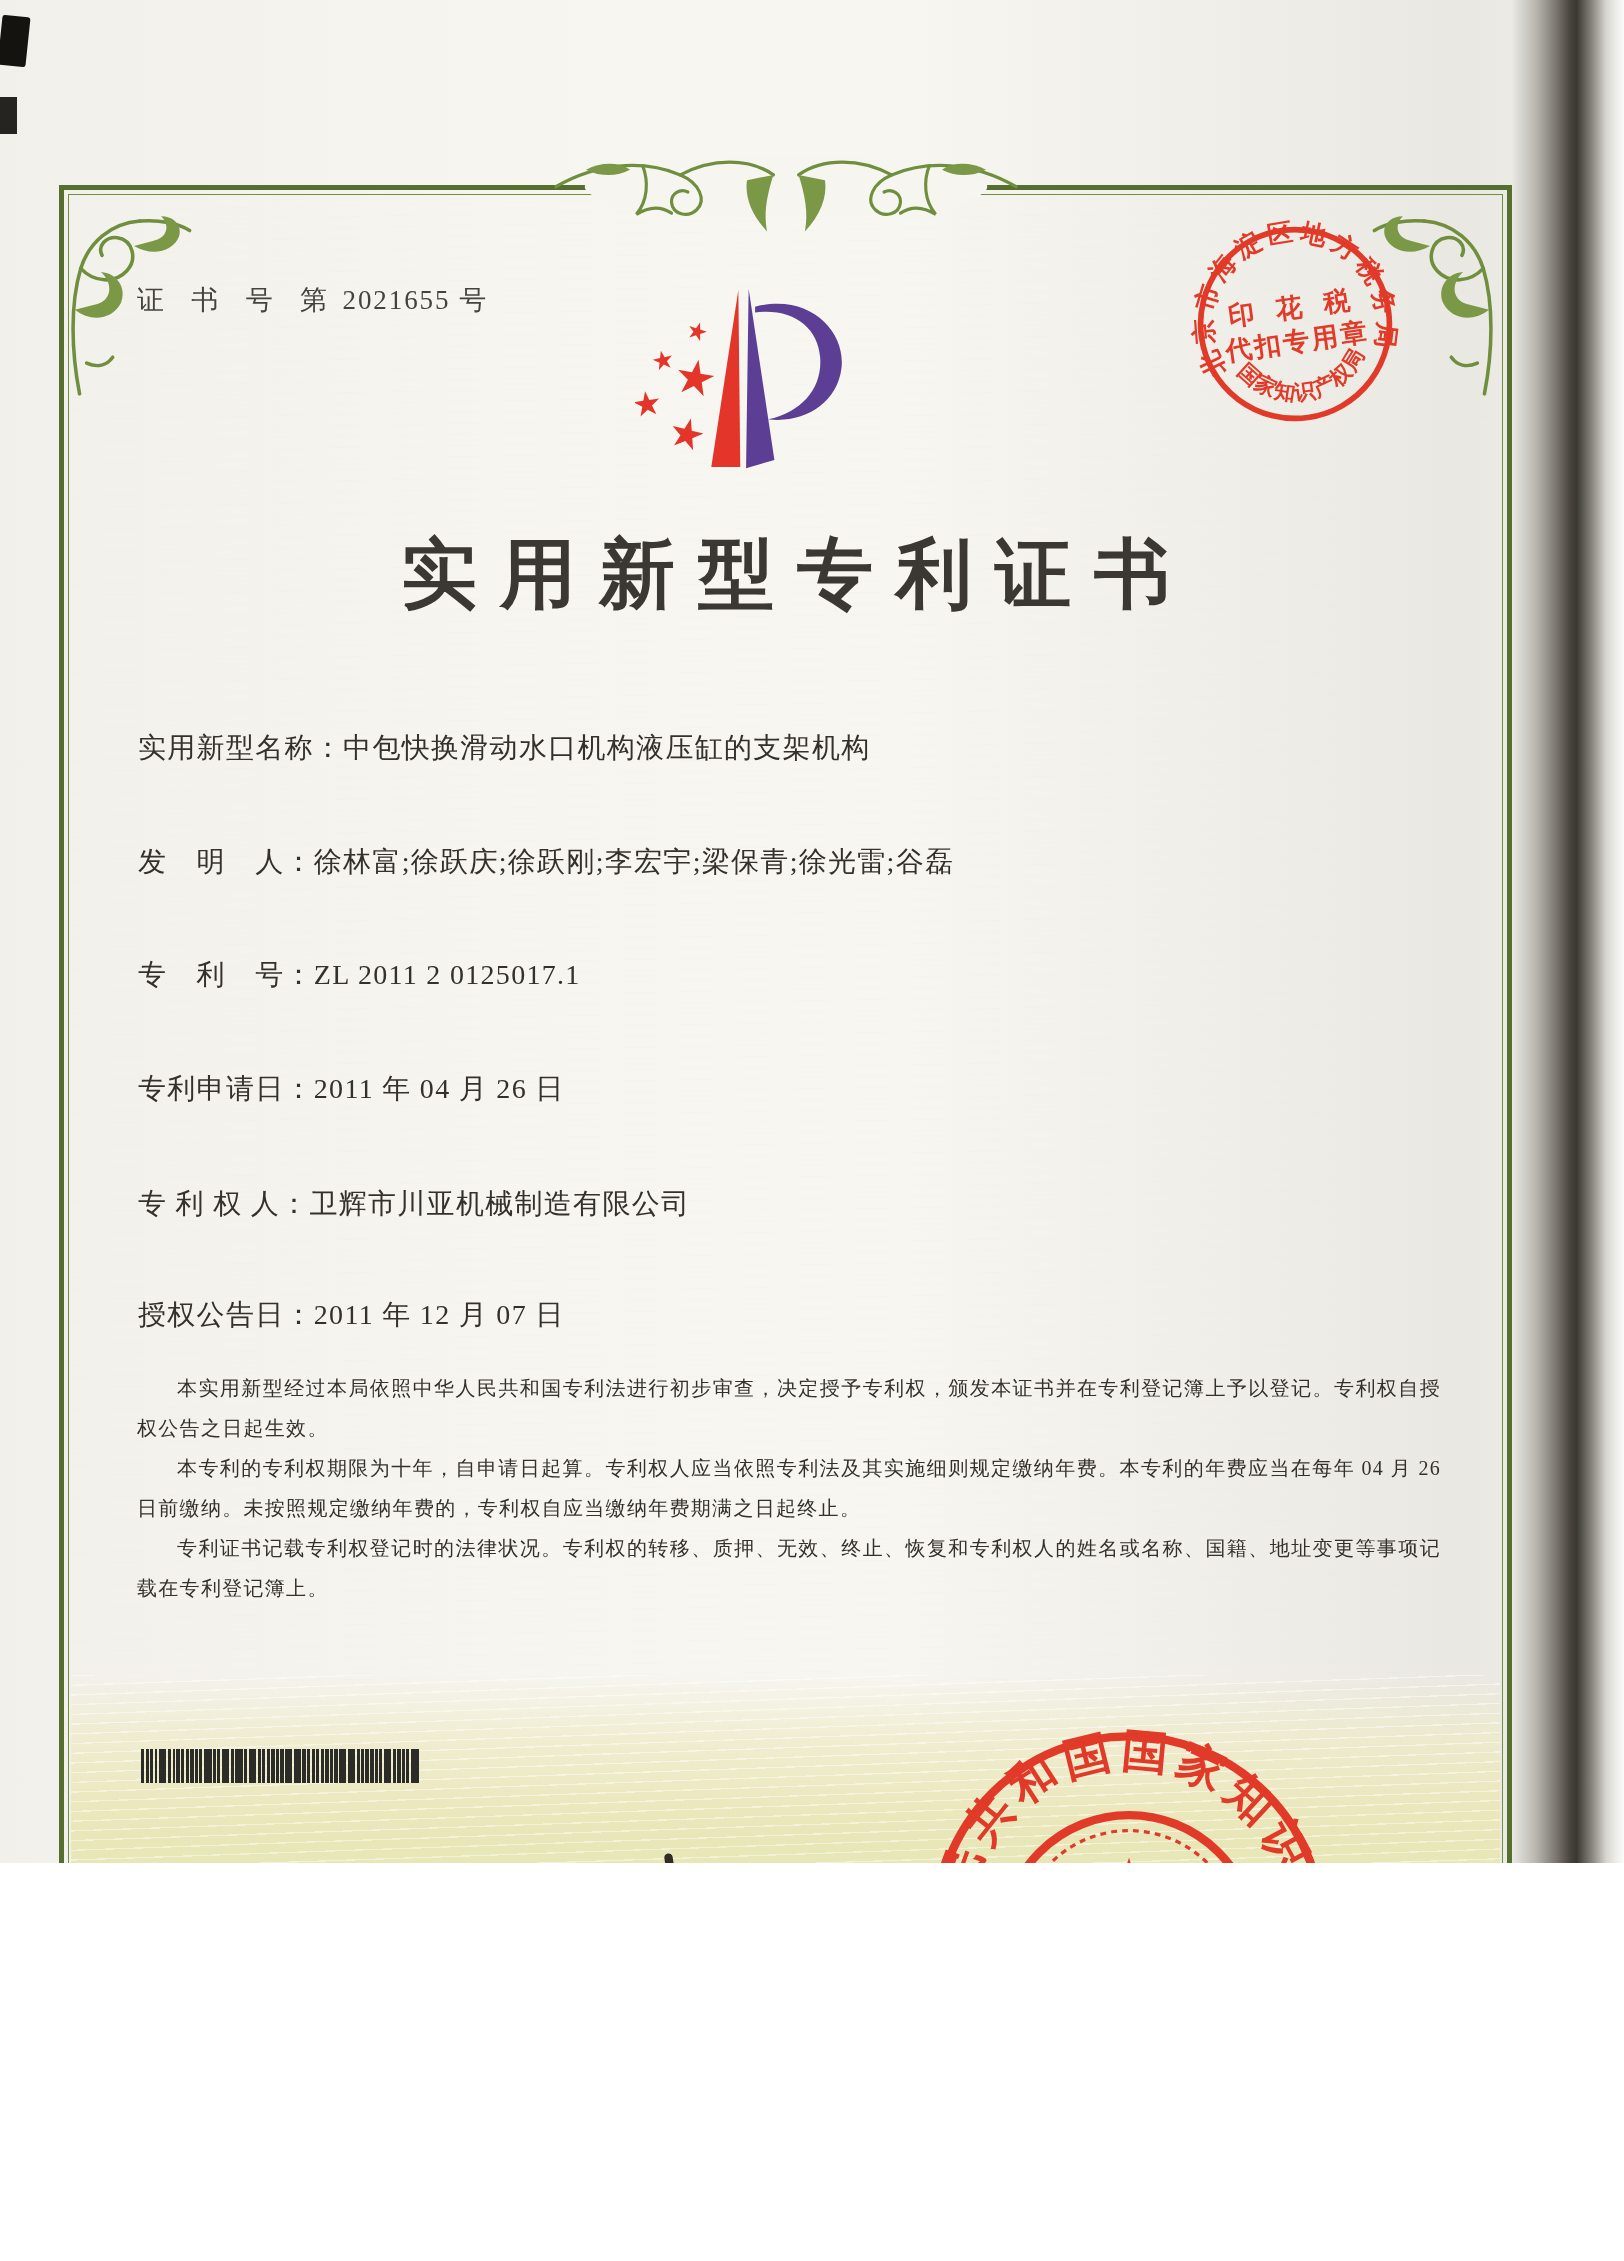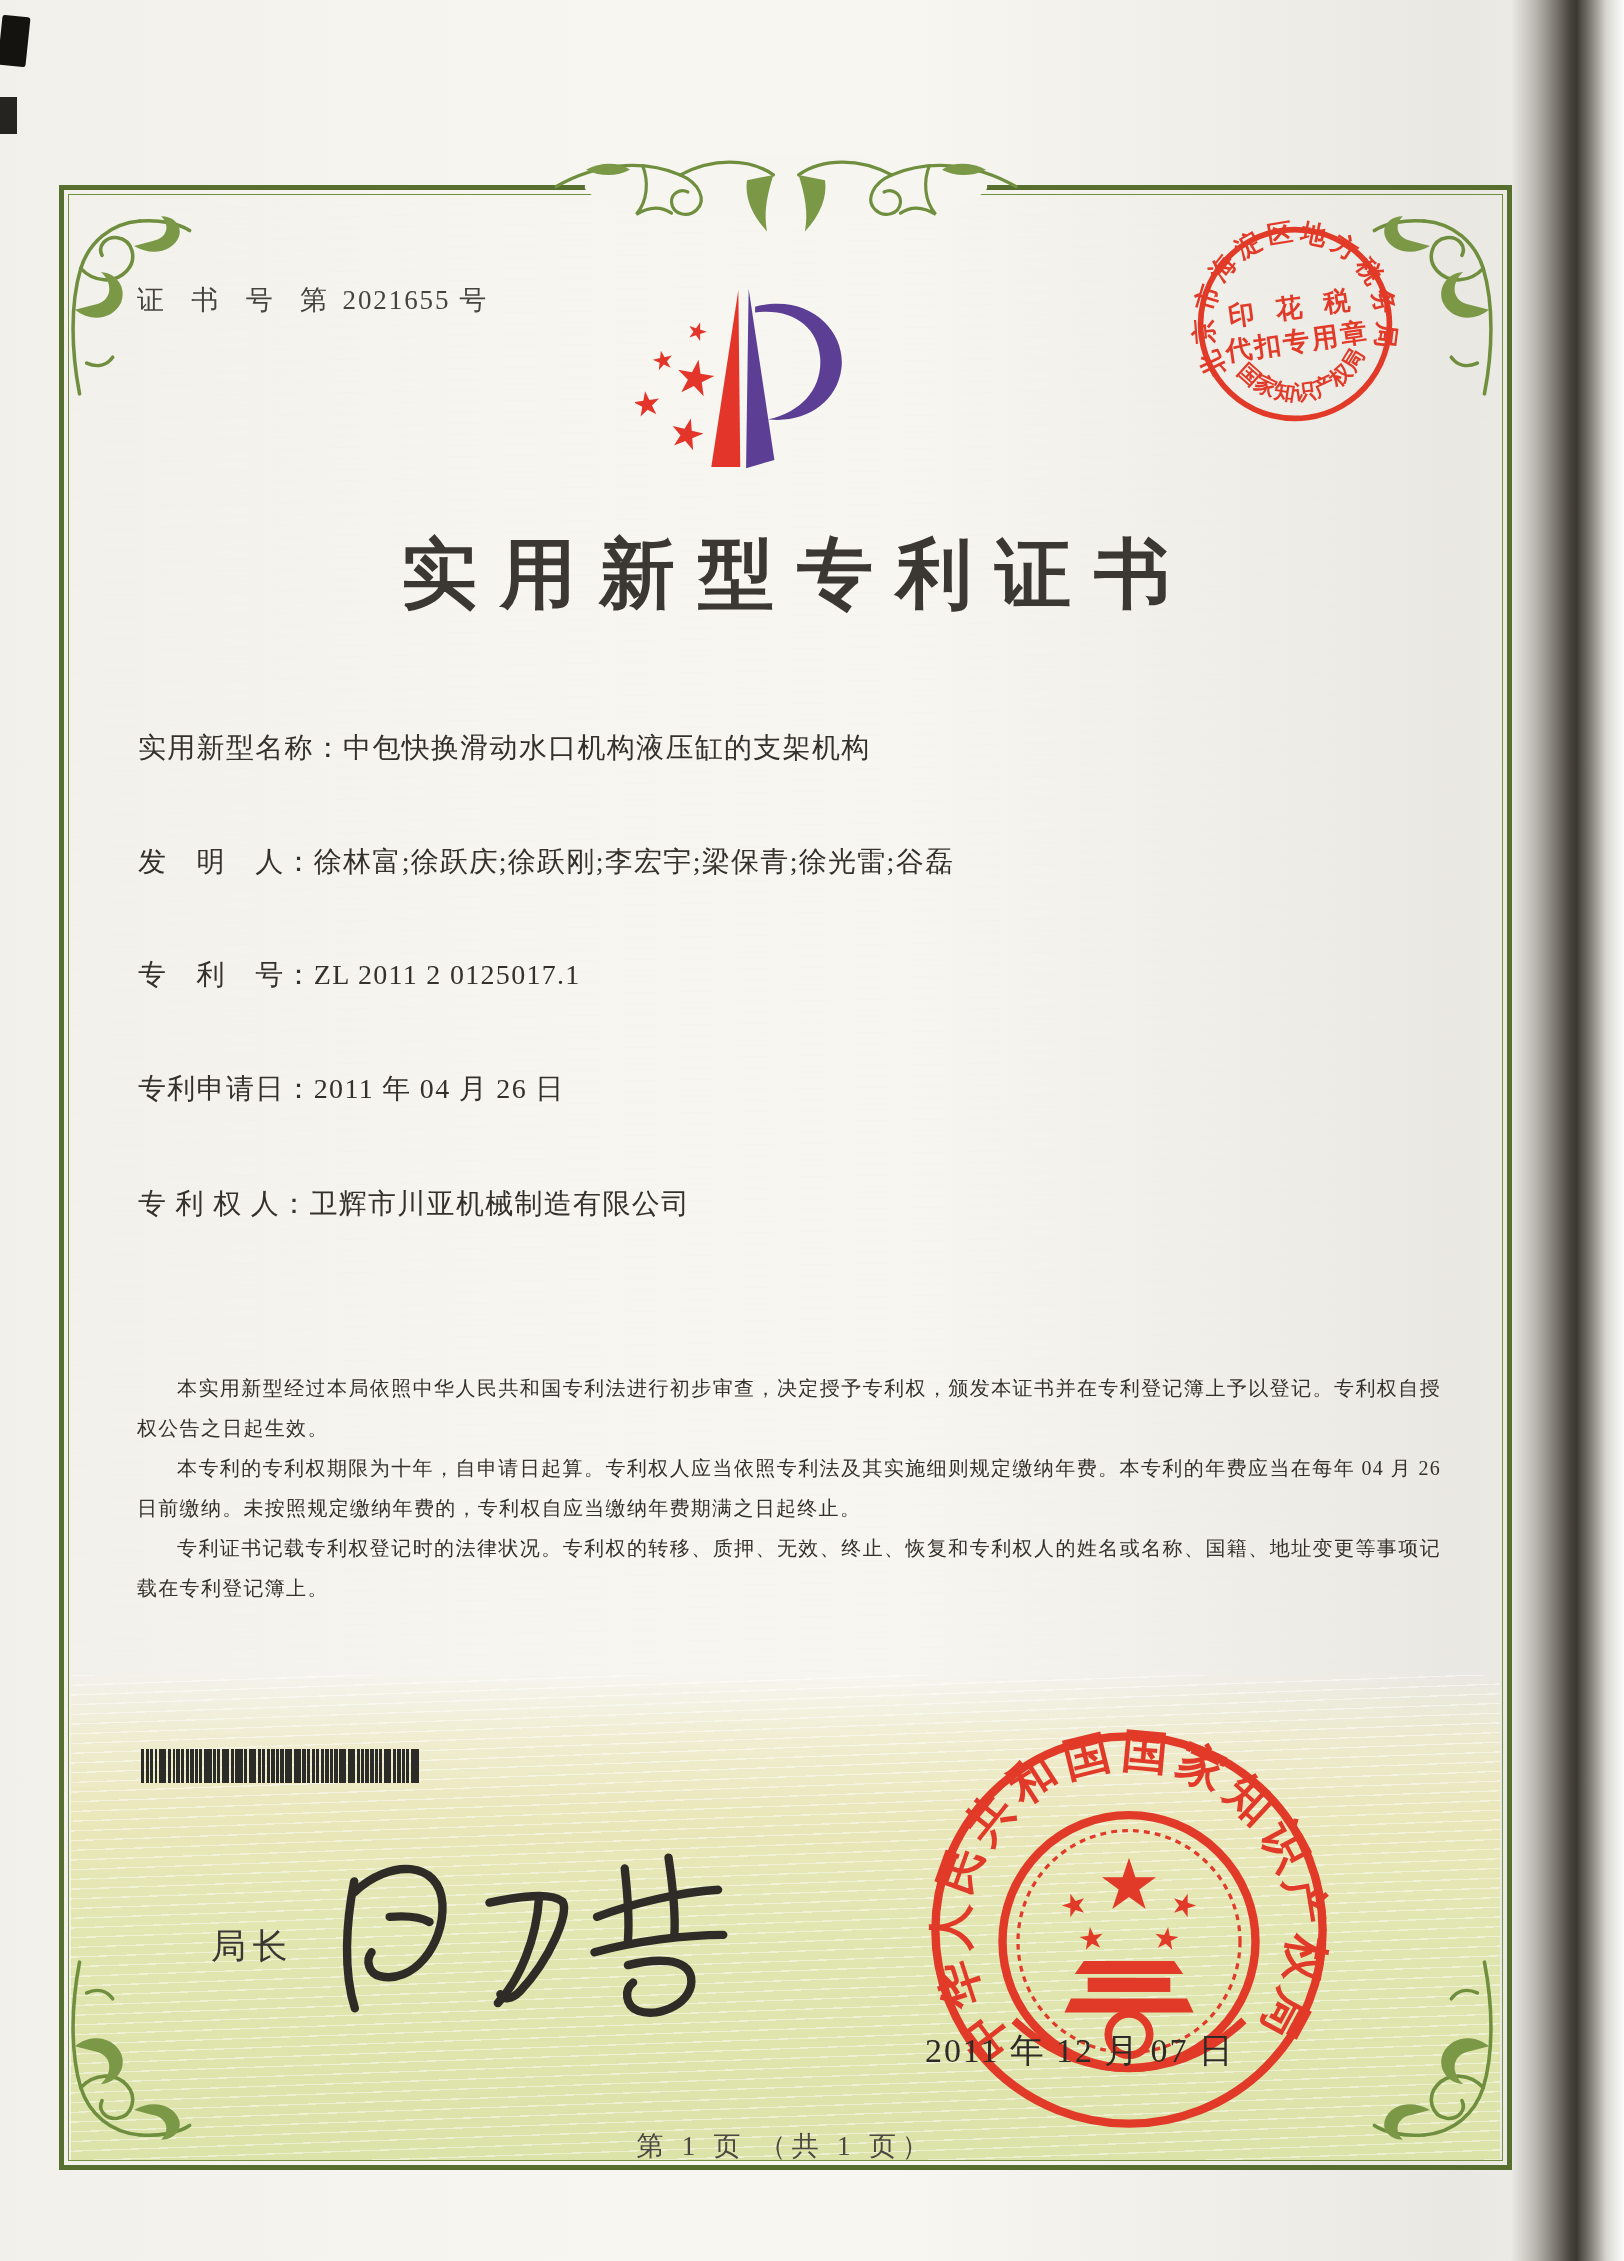--- a/index.html
+++ b/index.html
@@ -1,17 +1,17 @@
 <!DOCTYPE html>
 <html style="font-size:10.3px"><head>
 <meta charset="utf-8">
 <style>
   html,body{margin:0;padding:0;}
   body{width:1624px;height:2261px;font-family:"Liberation Serif","DejaVu Serif",serif;}
-  .page{position:relative;width:1624px;height:2261px;overflow:hidden;
+  .page{position:relative;width:1624px;height:1863px;overflow:hidden;
     background:linear-gradient(90deg,#f2f0ea 0%,#f6f5ef 30%,#f7f6f1 55%,#efede7 78%,#eae8e2 90%,#f0efeb 100%);}
   
   .scan-right{position:absolute;top:0;right:0;width:113px;height:100%;
     background:linear-gradient(90deg,rgba(180,178,172,0) 0%,#b9b6b0 22%,#7a766f 40%,#4a463f 52%,#3b3731 58%,#8b8781 72%,#d6d4cf 84%,#eff0ec 94%,#fbfbf9 100%);}
   .mark-a{position:absolute;left:0;top:15.5px;width:28px;height:50px;background:#15130f;border-radius:2.6px;transform:rotate(6deg);}
   .mark-b{position:absolute;left:0;top:97px;width:17px;height:37px;background:#262420;}
   
   .guilloche{position:absolute;left:71px;top:1675px;width:1429px;height:485px;
     background:linear-gradient(180deg,rgba(238,234,198,0) 0%,rgba(238,234,198,.72) 13%,#eae7ba 30%,#e1e6b0 55%,#dce3a9 100%);}
   .guilloche-lines{position:absolute;left:71px;top:1675px;width:1429px;height:485px;opacity:.55;
@@ -149,20 +149,23 @@
   </div>
   <div class="field-row" style="top:956px">
     <span>专　利　号：</span><span>ZL 2011 2 0125017.1</span>
   </div>
   <div class="field-row" style="top:1070px">
     <span>专利申请日：</span><span>2011 年 04 月 26 日</span>
   </div>
   <div class="field-row" style="top:1185px">
     <span>专 利 权 人：</span><span>卫辉市川亚机械制造有限公司</span>
   </div>
+  <div class="field-row" style="top:1296px">
+    <span>授权公告日：</span><span>2011 年 12 月 07 日</span>
+  </div>
 
   <div class="body-text">
     <p>本实用新型经过本局依照中华人民共和国专利法进行初步审查，决定授予专利权，颁发本证书并在专利登记簿上予以登记。专利权自授权公告之日起生效。</p>
     <p>本专利的专利权期限为十年，自申请日起算。专利权人应当依照专利法及其实施细则规定缴纳年费。本专利的年费应当在每年 04 月 26 日前缴纳。未按照规定缴纳年费的，专利权自应当缴纳年费期满之日起终止。</p>
     <p>专利证书记载专利权登记时的法律状况。专利权的转移、质押、无效、终止、恢复和专利权人的姓名或名称、国籍、地址变更等事项记载在专利登记簿上。</p>
   </div>
 
   <div class="barcode"></div>
 
   <div class="signer-label">局长</div>

